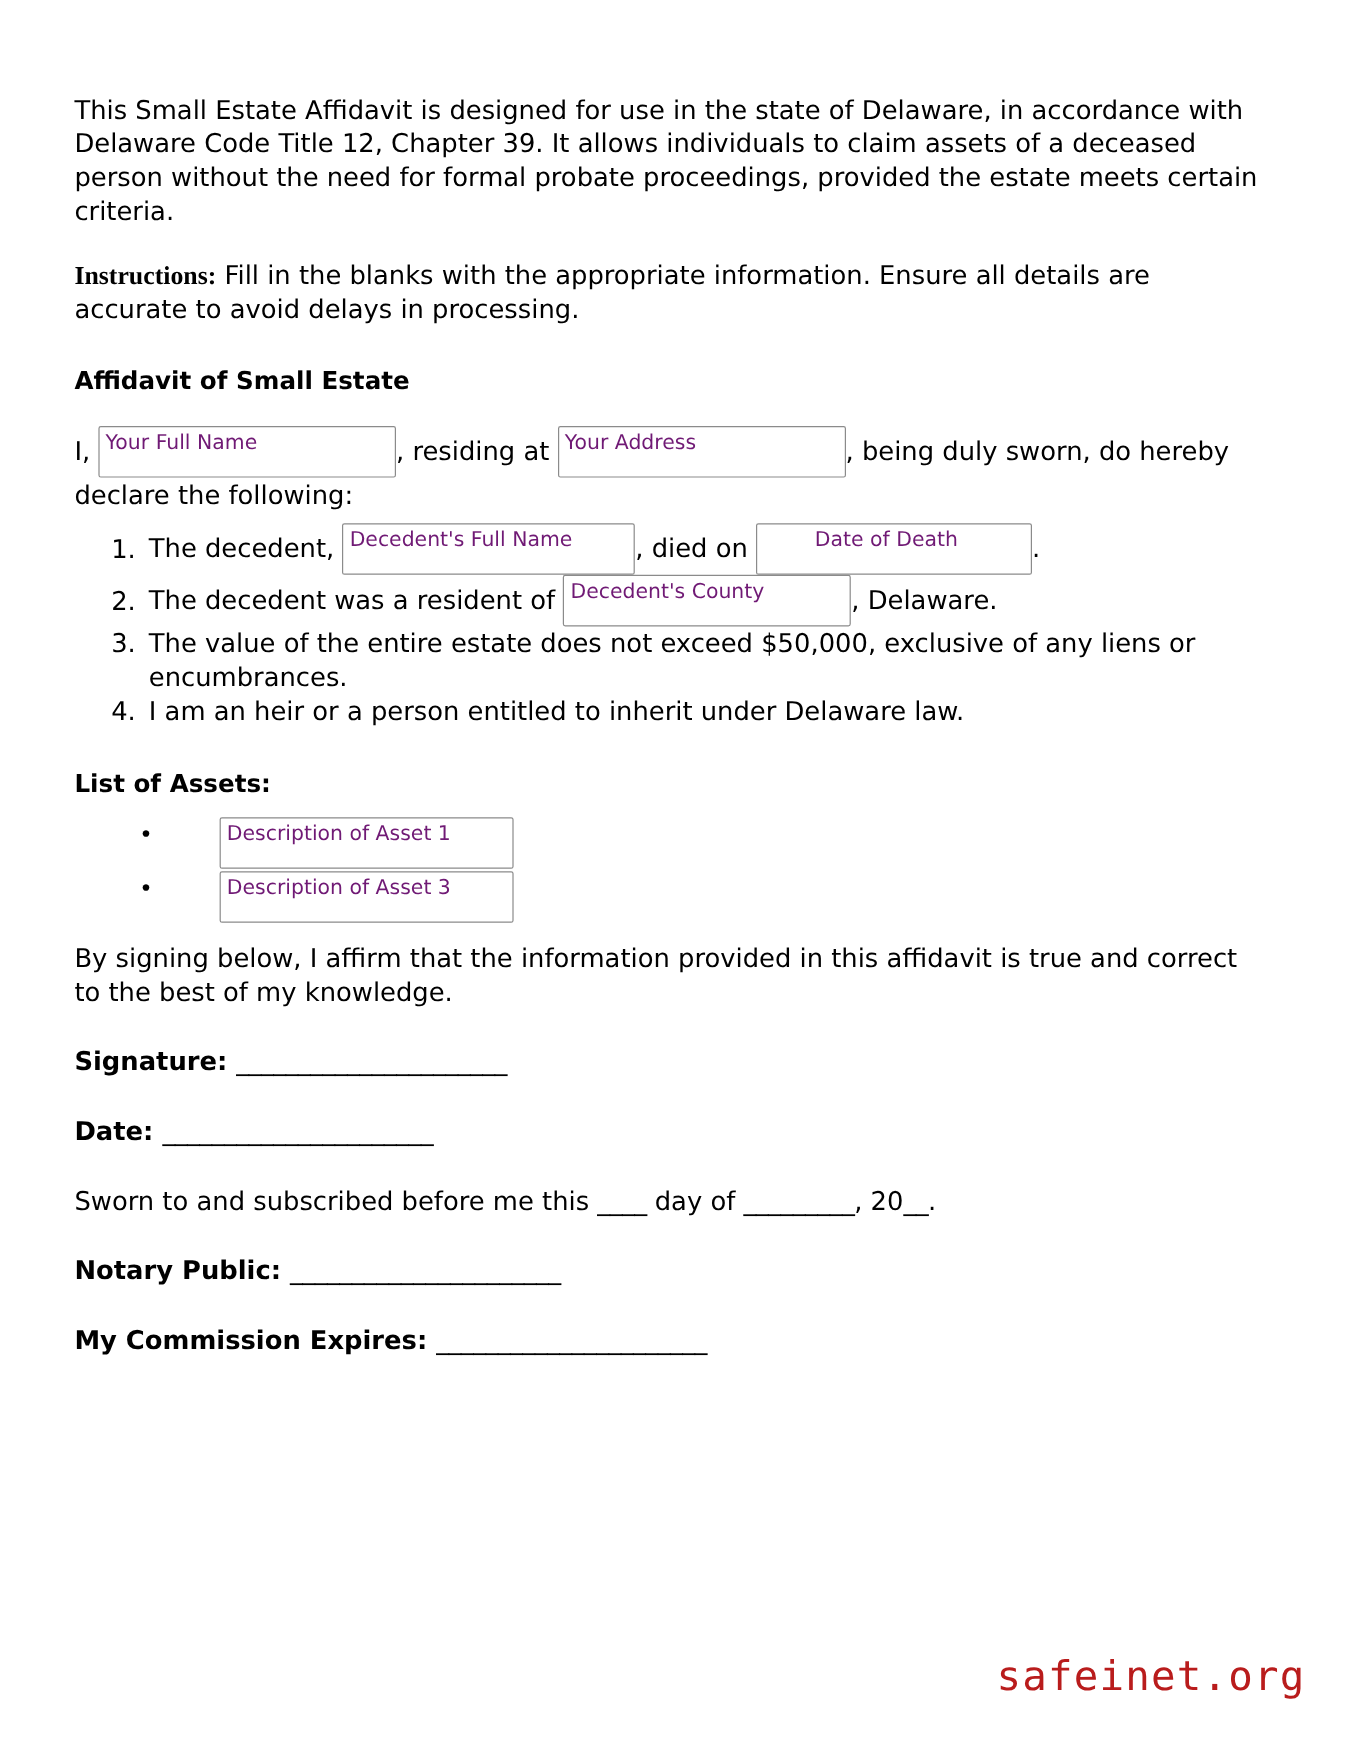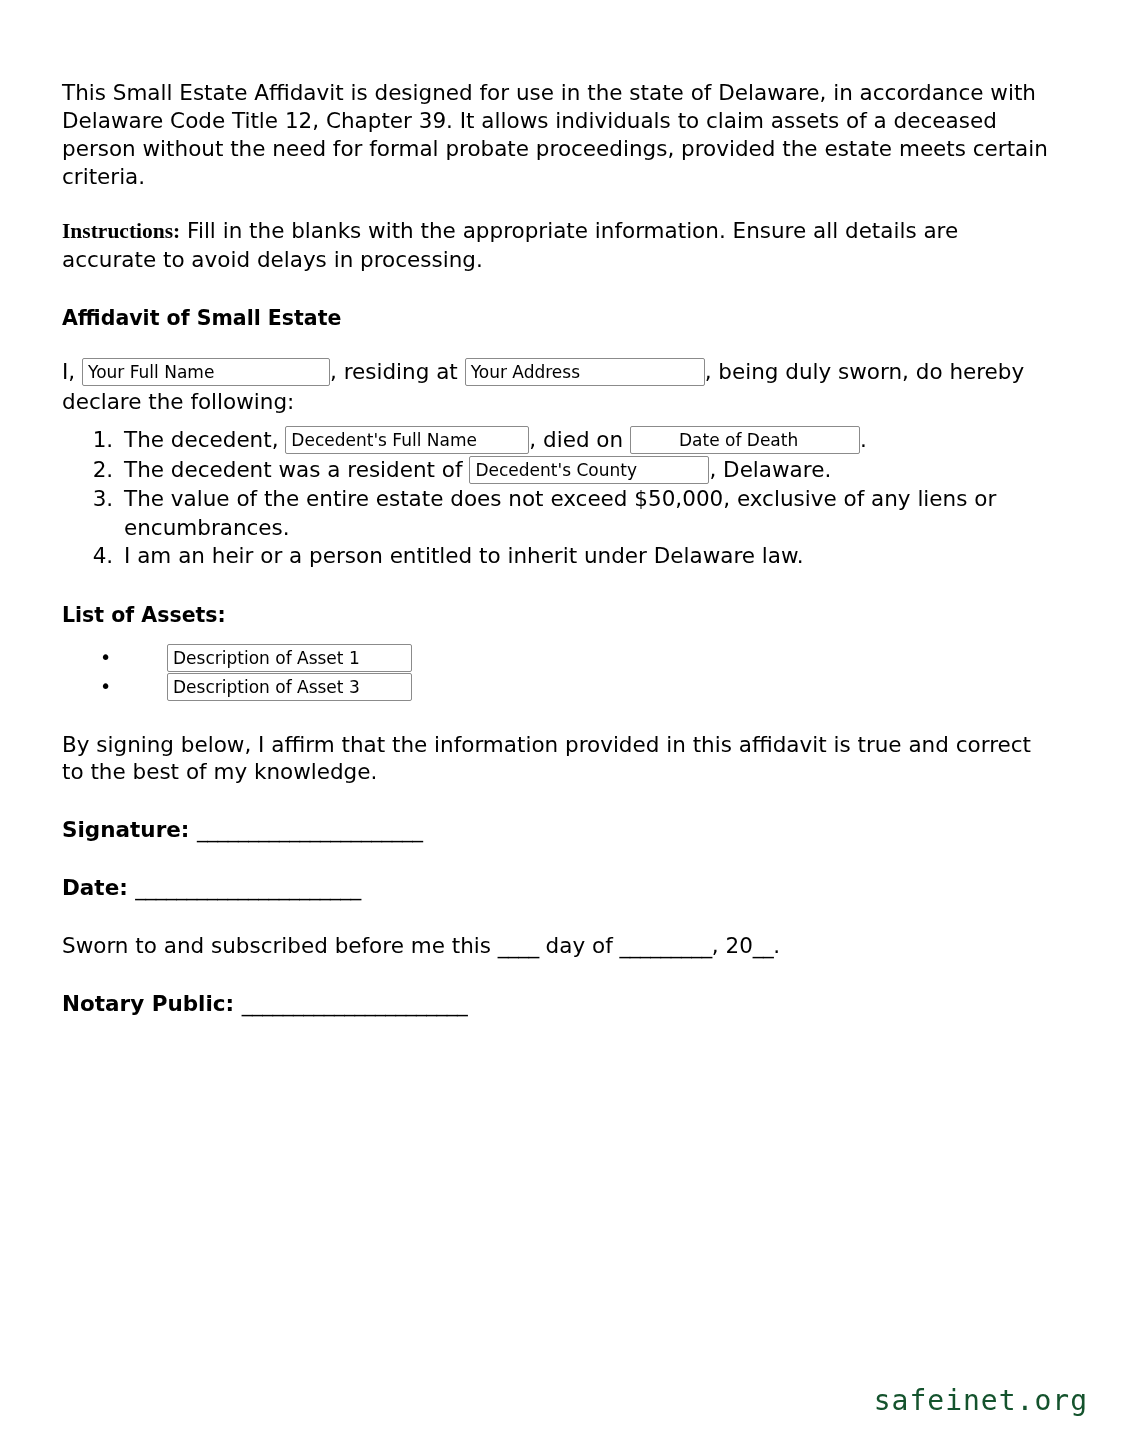--- a/index.html
+++ b/index.html
@@ -69,25 +69,25 @@
     max-width: 1000px;
   }
 
   
   .tinput {
     display: inline-block;
     box-sizing: border-box;
     border: 1px solid #8b8b8b;
     border-radius: 2px;
     background: #ffffff;
-    color: #000000;
+    color: #701a75;
     font-family: "DejaVu Sans", "Liberation Sans", sans-serif;
     font-size: 17px;
     line-height: 26px;
-    height: 28px;
+    height: 43px;
     padding: 0 5px;
     vertical-align: middle;
     white-space: nowrap;
     overflow: hidden;
     position: relative;
     top: -1px;
   }
   .tinput.w-name    { width: 248px; }
   .tinput.w-address { width: 240px; }
   .tinput.w-dname   { width: 244px; }
@@ -111,21 +111,21 @@
 
   
   ul.assets {
     margin: 14px 0 0 0;
     padding-left: 62px;
     list-style: none;
     font-size: 21.5px;
   }
   ul.assets > li {
     position: relative;
-    margin: 0;
+    margin: 16px;
     height: 29px;
     line-height: 29px;
     padding-left: 43px;
   }
   ul.assets > li::before {
     content: "\2022";
     position: absolute;
     left: -24px;
     top: 0;
     font-size: 19px;
@@ -149,22 +149,22 @@
     font-weight: normal;
     letter-spacing: -0.5px;
   }
 
   
   .watermark {
     position: absolute;
     right: 36px;
     bottom: 38px;
     font-family: "DejaVu Sans Mono", "Liberation Mono", monospace;
-    font-size: 28px;
-    color: #14532d;
+    font-size: 34px;
+    color: #b91c1c;
     letter-spacing: 1px;
     user-select: none;
   }
 </style>
 </head>
 <body>
 
 <div class="page">
 
 
@@ -196,16 +196,17 @@
   <p class="para para-affirm">By signing below, I affirm that the information provided in this affidavit is true and correct to the best of my knowledge.</p>
 
   <div class="sigline"><span>Signature: </span><span class="blank">______________________</span></div>
 
   <div class="sigline"><span>Date: </span><span class="blank">______________________</span></div>
 
   <p class="para para-sworn"><span>Sworn to and subscribed before me this </span><span class="inline-blank">____</span><span> day of </span><span class="inline-blank">_________</span><span>, 20</span><span class="inline-blank">__</span><span>.</span></p>
 
   <div class="sigline"><span>Notary Public: </span><span class="blank">______________________</span></div>
 
+  <div class="sigline"><span>My Commission Expires: </span><span class="blank">______________________</span></div>
 
   <div class="watermark">safeinet.org</div>
 
 </div>
 
 </body></html>

